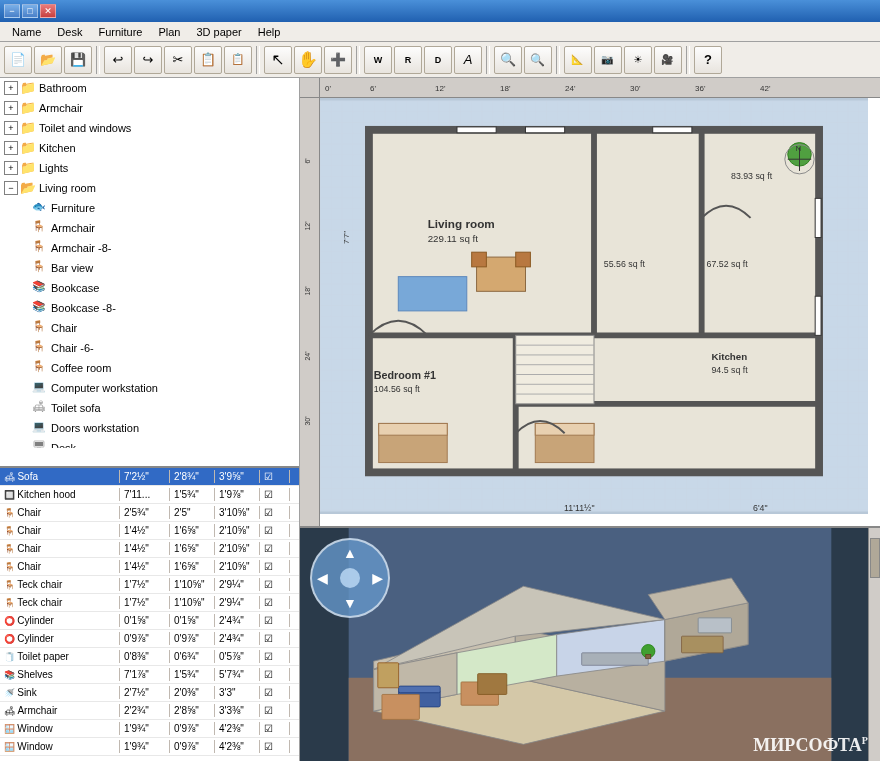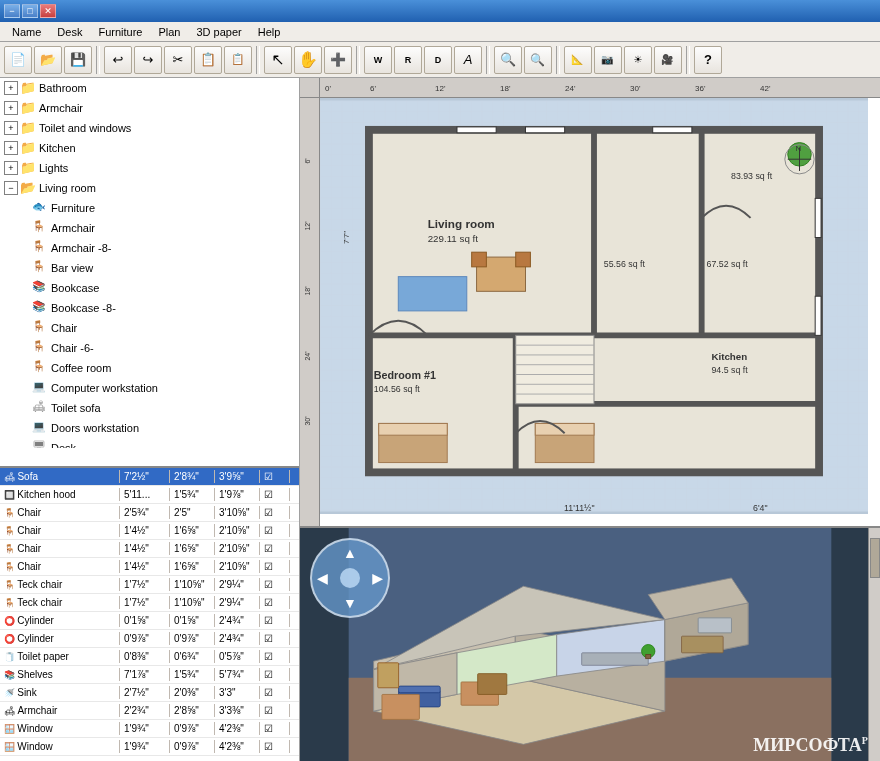--- a/index.html
+++ b/index.html
@@ -238,21 +238,21 @@
 
         <div class="list-row selected">
           <span class="list-col col-name" style="color:white;display:flex;align-items:center;gap:2px;"><span style="font-size:9px;">🛋</span> Sofa</span>
           <span class="list-col col-wi" style="color:white;">7'2½"</span>
           <span class="list-col col-depth" style="color:white;">2'8¾"</span>
           <span class="list-col col-hei" style="color:white;">3'9⅝"</span>
           <span class="list-col col-vis" style="color:white;">☑</span>
         </div>
         <div class="list-row">
           <span class="list-col col-name" style="display:flex;align-items:center;gap:2px;"><span style="font-size:9px;">🔲</span> Kitchen hood</span>
-          <span class="list-col col-wi">5'11...</span>
+          <span class="list-col col-wi">7'11...</span>
           <span class="list-col col-depth">1'5¾"</span>
           <span class="list-col col-hei">1'9⅞"</span>
           <span class="list-col col-vis">☑</span>
         </div>
         <div class="list-row">
           <span class="list-col col-name" style="display:flex;align-items:center;gap:2px;"><span style="font-size:9px;">🪑</span> Chair</span>
           <span class="list-col col-wi">2'5¾"</span>
           <span class="list-col col-depth">2'5"</span>
           <span class="list-col col-hei">3'10⅝"</span>
           <span class="list-col col-vis">☑</span>

